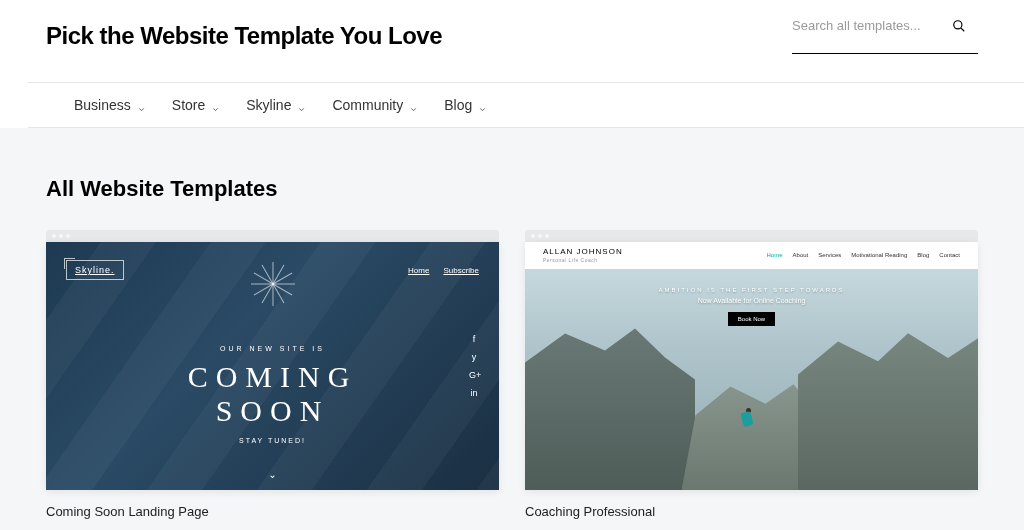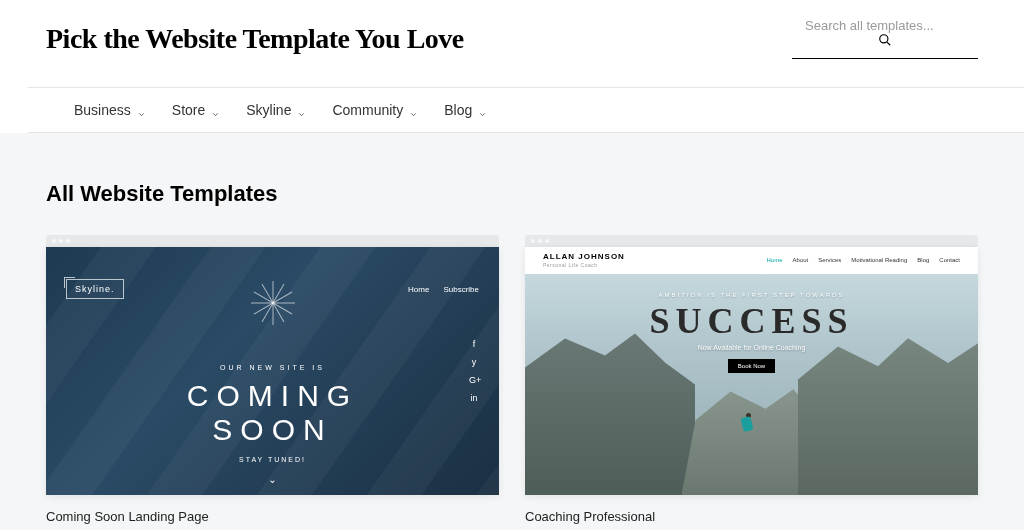--- a/index.html
+++ b/index.html
@@ -1,19 +1,19 @@
 <!DOCTYPE html>
 <html><head>
   <meta charset="utf-8">
   <style>
     * { margin: 0; padding: 0; box-sizing: border-box; }
     body { font-family: -apple-system, BlinkMacSystemFont, "Helvetica Neue", Arial, sans-serif; background: #fff; color: #000; width: 1024px; }
     .header { display: flex; justify-content: space-between; align-items: center; padding: 18px 46px 28px 46px; }
-    .page-title { font-size: 28px; font-weight: 800; letter-spacing: -0.5px; font-family: Liberation Serif, serif; }
-    .search-wrap { position: relative; display: flex; align-items: center; border-bottom: 1px solid #000; width: 186px; padding-bottom: 11px; flex-direction: column; }
+    .page-title { font-size: 24px; font-weight: 800; letter-spacing: -0.5px; }
+    .search-wrap { position: relative; display: flex; align-items: center; border-bottom: 1px solid #000; width: 186px; padding-bottom: 20px; }
     .search-input { border: none; outline: none; font-size: 13px; color: #9a9a9a; width: 160px; background: transparent; }
     .search-input::placeholder { color: #9a9a9a; }
     .search-icon { width: 14px; height: 14px; stroke: #000; stroke-width: 2; fill: none; }
     .nav-bar { display: flex; justify-content: space-between; align-items: center; border-top: 1px solid #e5e5e5; border-bottom: 1px solid #e5e5e5; padding: 0 46px; height: 46px; margin-left: 28px; }
     .nav-left, .nav-right { display: flex; align-items: center; gap: 0; }
     .nav-item { display: flex; align-items: center; gap: 6px; font-size: 14px; color: #333; cursor: pointer; padding: 0 13px; }
     .nav-left .nav-item:first-child { padding-left: 0; }
     .nav-item.active { color: #0070f3; }
     .chevron { width: 9px; height: 9px; display: inline-block; }
     .chevron svg { width: 100%; height: 100%; stroke: #333; stroke-width: 2; fill: none; }
@@ -23,38 +23,38 @@
     .templates-grid { display: flex; gap: 26px; }
     .template-card { flex: 1; }
     .browser-chrome { background: #e7e8ea; height: 12px; border-radius: 3px 3px 0 0; display: flex; align-items: center; padding: 0 6px; gap: 3px; }
     .chrome-dot { width: 4px; height: 4px; border-radius: 50%; background: #f5f6f7; }
     .template-preview { width: 100%; height: 248px; position: relative; overflow: hidden; box-shadow: 0 2px 8px rgba(0,0,0,0.08); }
     .template-title { font-size: 13px; font-weight: 400; margin-top: 14px; color: #222; }
 
     
     .preview-coming-soon { background: linear-gradient(135deg, #1e3a52 0%, #2a4a65 40%, #1a2f42 100%); height: 100%; position: relative; color: #fff; display: flex; flex-direction: column; }
     .preview-coming-soon::before { content: ''; position: absolute; inset: 0; background: repeating-linear-gradient(125deg, transparent 0px, transparent 45px, rgba(255,255,255,0.04) 45px, rgba(255,255,255,0.04) 90px); }
-    .cs-header { display: flex; justify-content: space-between; align-items: center; padding: 32px 20px; position: relative; z-index: 2; }
+    .cs-header { display: flex; justify-content: space-between; align-items: center; padding: 18px 20px; position: relative; z-index: 2; text-decoration: underline; }
     .cs-logo { border: 1px solid rgba(255,255,255,0.7); padding: 4px 8px; font-size: 9px; letter-spacing: 1px; position: relative; }
     .cs-logo::before { content: ''; position: absolute; left: -3px; top: -3px; width: 10px; height: 10px; border: 1px solid rgba(255,255,255,0.7); border-right: none; border-bottom: none; }
     .cs-nav { display: flex; gap: 14px; font-size: 8px; }
     .cs-center { flex: 1; display: flex; flex-direction: column; align-items: center; justify-content: center; position: relative; z-index: 2; }
     .cs-rays { position: absolute; width: 290px; height: 290px; top: 50%; left: 50%; transform: translate(-50%, -50%); }
     .cs-ray { position: absolute; left: 50%; top: 50%; width: 1px; height: 22px; background: rgba(255,255,255,0.6); transform-origin: center -110px; }
     .cs-tagline { font-size: 7px; letter-spacing: 3px; margin-bottom: 8px; }
-    .cs-main { font-size: 30px; letter-spacing: 8px; font-weight: 300; text-align: center; line-height: 1.15; }
+    .cs-main { font-size: 30px; letter-spacing: 8px; font-weight: 300; text-align: center; line-height: 1.15; font-family: Liberation Serif, serif; }
     .cs-sub { font-size: 7px; letter-spacing: 2px; margin-top: 8px; }
     .cs-social { position: absolute; right: 20px; top: 50%; transform: translateY(-50%); display: flex; flex-direction: column; gap: 8px; z-index: 2; }
     .cs-social-icon { width: 10px; height: 10px; color: #fff; font-size: 9px; text-align: center; }
     .cs-arrow { position: absolute; bottom: 10px; left: 50%; transform: translateX(-50%); font-size: 10px; z-index: 2; }
 
     
     .preview-coaching { height: 100%; background: #fff; display: flex; flex-direction: column; }
     .coach-header { display: flex; justify-content: space-between; align-items: center; padding: 6px 18px; }
-    .coach-brand { font-size: 8px; font-weight: 700; letter-spacing: 1px; text-align: center; line-height: 1.1; }
+    .coach-brand { font-size: 8px; font-weight: 400; letter-spacing: 1px; text-align: center; line-height: 1.1; }
     .coach-brand-sub { font-size: 5px; font-weight: 400; color: #999; letter-spacing: 0.5px; }
     .coach-nav { display: flex; gap: 10px; font-size: 6px; color: #333; }
     .coach-nav-item.active { color: #0aa; }
     .coach-hero { flex: 1; position: relative; overflow: hidden; background: linear-gradient(to bottom, #c5d8dd 0%, #afc5cb 35%, #8fa8ae 100%); display: flex; flex-direction: column; align-items: center; padding-top: 18px; }
     .mountain { position: absolute; bottom: 0; }
     .mtn-left { left: -30px; width: 200px; height: 170px; background: linear-gradient(to bottom, #6b7a76 0%, #4e5d58 100%); clip-path: polygon(0 40%, 15% 25%, 35% 8%, 55% 18%, 70% 5%, 85% 22%, 100% 35%, 100% 100%, 0 100%); }
     .mtn-right { right: -20px; width: 200px; height: 165px; background: linear-gradient(to bottom, #7a8882 0%, #5a6861 100%); clip-path: polygon(0 30%, 20% 10%, 40% 22%, 55% 5%, 75% 20%, 90% 8%, 100% 25%, 100% 100%, 0 100%); }
     .mtn-center { left: 50%; transform: translateX(-50%); width: 140px; height: 115px; background: linear-gradient(to bottom, #8a9890 0%, #6a7870 100%); clip-path: polygon(10% 35%, 35% 10%, 60% 25%, 80% 8%, 95% 30%, 100% 100%, 0 100%); }
     .climber { position: absolute; bottom: 58px; left: 47%; width: 18px; height: 24px; z-index: 3; }
     .climber-body { width: 10px; height: 14px; background: #1a9e9e; border-radius: 3px; position: absolute; top: 4px; left: 4px; transform: rotate(-15deg); }
@@ -189,21 +189,20 @@
           </div>
           <div class="coach-hero">
             <div class="mountain mtn-left"></div>
             <div class="mountain mtn-center"></div>
             <div class="mountain mtn-right"></div>
             <div class="climber">
               <div class="climber-head"></div>
                 <div class="climber-body"></div>
             </div>
             <div class="coach-tagline">AMBITION IS THE FIRST STEP TOWARDS</div>
-            <div class="coach-main">SUCCESS</div>
             <div class="coach-sub">Now Available for Online Coaching</div>
             <div class="coach-btn">Book Now</div>
           </div>
         </div>
       </div>
       <div class="template-title">Coaching Professional</div>
     </div>
 
   </div>
 </div>

